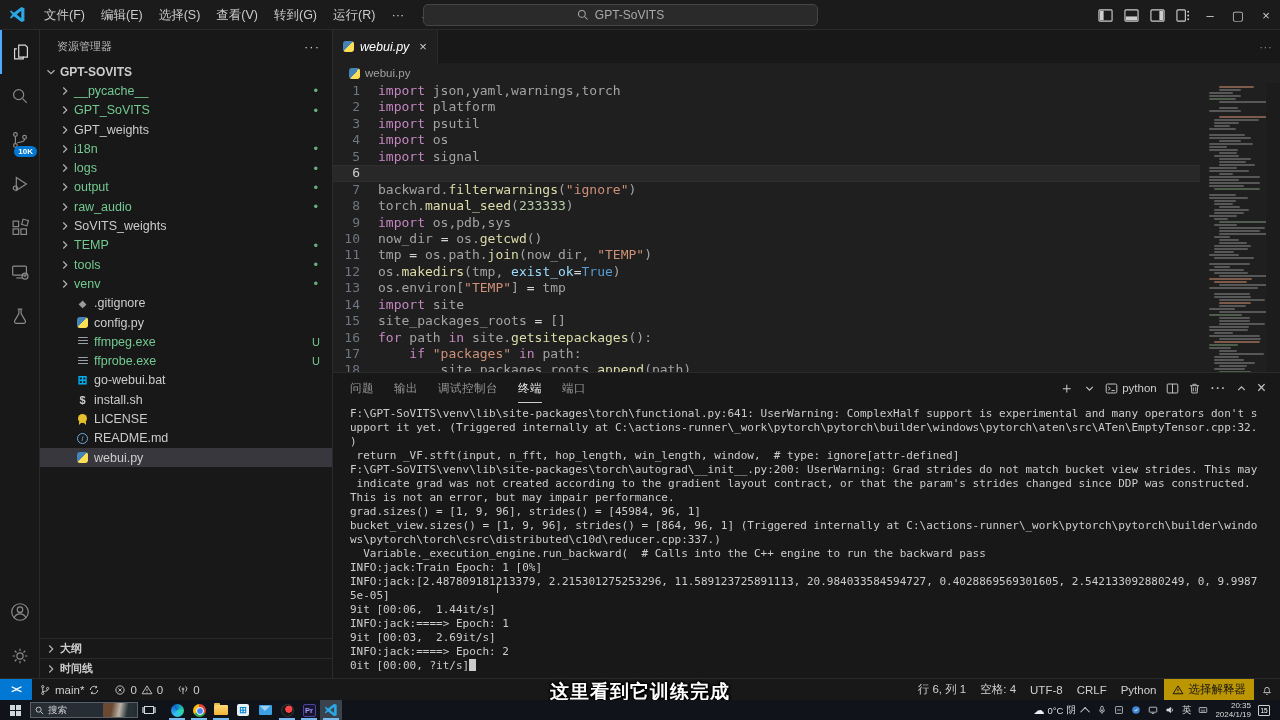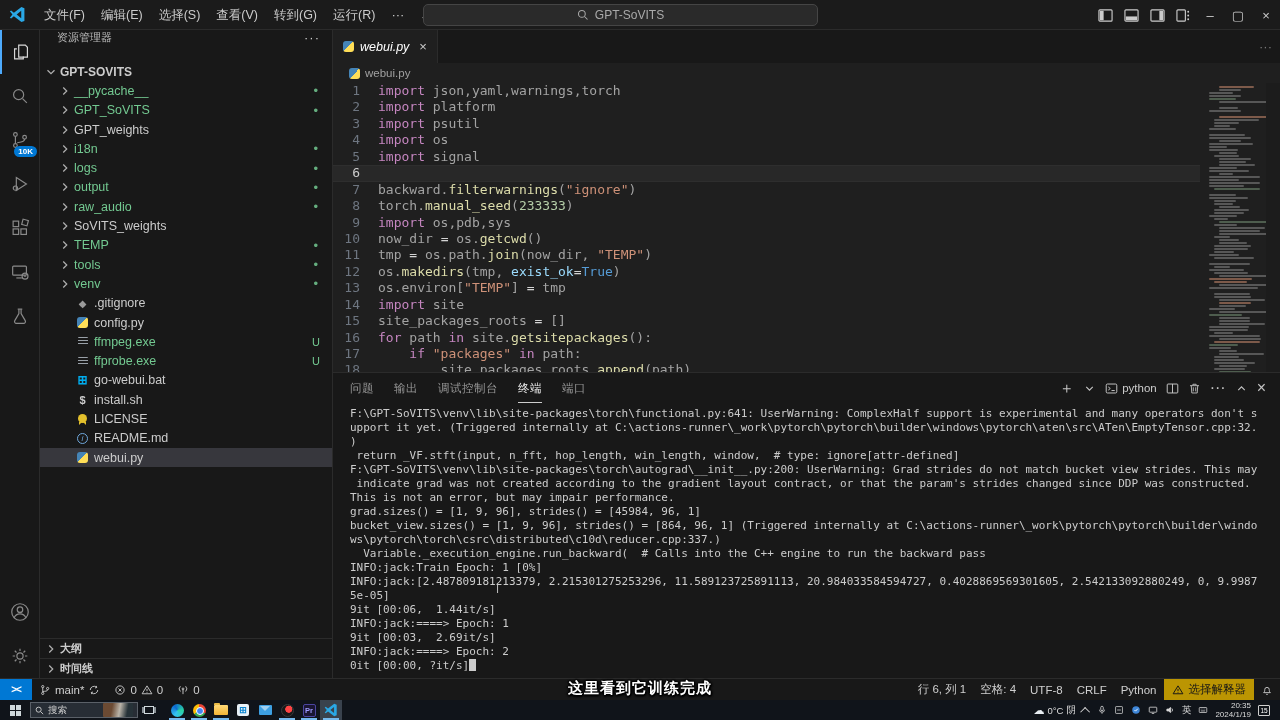--- a/index.html
+++ b/index.html
@@ -24,21 +24,21 @@
   
   .activitybar { position:absolute; left:0; top:30px; width:40px; height:648px; background:#181818; border-right:1px solid #2b2b2b; display:flex; flex-direction:column; z-index:2; }
   .act-ic { position:relative; width:40px; height:44px; display:flex; align-items:center; justify-content:center; color:#8a8a8a; }
   .act-ic svg { width:22px; height:22px; }
   .act-ic.active { color:#d7d7d7; border-left:2px solid #4daafc; }
   .act-badge { position:absolute; right:3px; bottom:5px; background:#0078d4; color:#fff; font-size:8px; line-height:11px; padding:0 4px; border-radius:7px; font-weight:700; }
   .act-bottom { margin-top:auto; }
 
   
   .sidebar { position:absolute; left:40px; top:30px; width:293px; height:648px; background:#181818; border-right:1px solid #2b2b2b; z-index:2; color:#cccccc; }
-  .sb-header { height:32px; display:flex; align-items:flex-start; justify-content:space-between; padding:0 12px 0 17px; font-size:11px; color:#b8b8b8; }
+  .sb-header { height:32px; display:flex; align-items:center; justify-content:space-between; padding:0 12px 0 17px; font-size:11px; color:#b8b8b8; }
   .sb-header .more { color:#cccccc; font-size:13px; letter-spacing:1px; }
   .tree { position:absolute; top:32px; left:0; right:0; }
   .trow { position:relative; height:19.3px; display:flex; align-items:center; font-size:12.5px; padding-left:18px; white-space:nowrap; }
   .trow.root { font-weight:700; font-size:12px; padding-left:4px; }
   .trow .chev { width:14px; height:14px; color:#b0b0b0; flex:0 0 14px; margin-right:2px; }
   .trow.file { padding-left:36px; }
   .trow .fico { width:13px; height:13px; margin-right:5px; flex:0 0 13px; display:flex; align-items:center; justify-content:center; font-size:11px; }
   .trow.green { color:#73c991; }
   .trow.selected { background:#37373d; }
   .gitdot { position:absolute; right:14px; color:#73c991; opacity:.85; font-size:13px; }
@@ -90,21 +90,21 @@
   
   .statusbar { position:absolute; left:0; top:678px; width:1280px; height:22px; background:#181818; border-top:1px solid #2b2b2b; display:flex; align-items:center; color:#cfcfcf; font-size:11.5px; z-index:4; }
   .remote { width:32px; height:22px; background:#0078d4; color:#fff; display:flex; align-items:center; justify-content:center; font-size:10px; font-weight:700; letter-spacing:-1px; }
   .st-item { display:flex; align-items:center; gap:4px; padding:0 7px; height:22px; }
   .st-item svg { width:12px; height:12px; }
   .st-right { margin-left:auto; display:flex; align-items:center; }
   .st-warnbox { background:#bb9502; color:#171717; font-weight:400; display:flex; align-items:center; gap:5px; padding:0 8px; height:22px; font-size:11.5px; }
   .st-warnbox svg { width:12px; height:12px; }
 
   
-  .subtitle { position:absolute; left:50%; transform:translateX(-50%); top:679px; z-index:9; color:#ffffff; font-size:15px; font-weight:700; letter-spacing:1px; text-shadow:-1.5px 0 2px #000, 1.5px 0 2px #000, 0 -1.5px 2px #000, 0 1.5px 2px #000, 1px 1px 2px #000; white-space:nowrap;font-family:Liberation Mono, monospace; }
+  .subtitle { position:absolute; left:50%; transform:translateX(-50%); top:679px; z-index:9; color:#ffffff; font-size:19px; font-weight:700; letter-spacing:1px; text-shadow:-1.5px 0 2px #000, 1.5px 0 2px #000, 0 -1.5px 2px #000, 0 1.5px 2px #000, 1px 1px 2px #000; white-space:nowrap;font-family:Liberation Mono, monospace; }
 
   
   .watermark { position:absolute; top:33px; right:6px; z-index:8; display:flex; align-items:center; gap:12px; }
   .wm-name { color:#f0f0f0; font-size:27px; font-weight:700; letter-spacing:.5px; text-shadow:0 1px 3px rgba(0,0,0,.6); }
   .wm-brand { color:#f5f5f5; font-size:30px; font-weight:800; letter-spacing:-1px; transform:scaleY(1.08); text-shadow:0 1px 3px rgba(0,0,0,.6); }
 
   
   .taskbar { position:absolute; left:0; top:700px; width:1280px; height:20px; background:#10141a; display:flex; align-items:center; z-index:10; }
   .tb-start { width:30px; height:20px; display:flex; align-items:center; justify-content:center; }
   .start-grid { width:5px; height:5px; background:#cfd8dc; box-shadow:6px 0 #cfd8dc, 0 6px #cfd8dc, 6px 6px #cfd8dc; margin:-5px 5px 0 0; }

